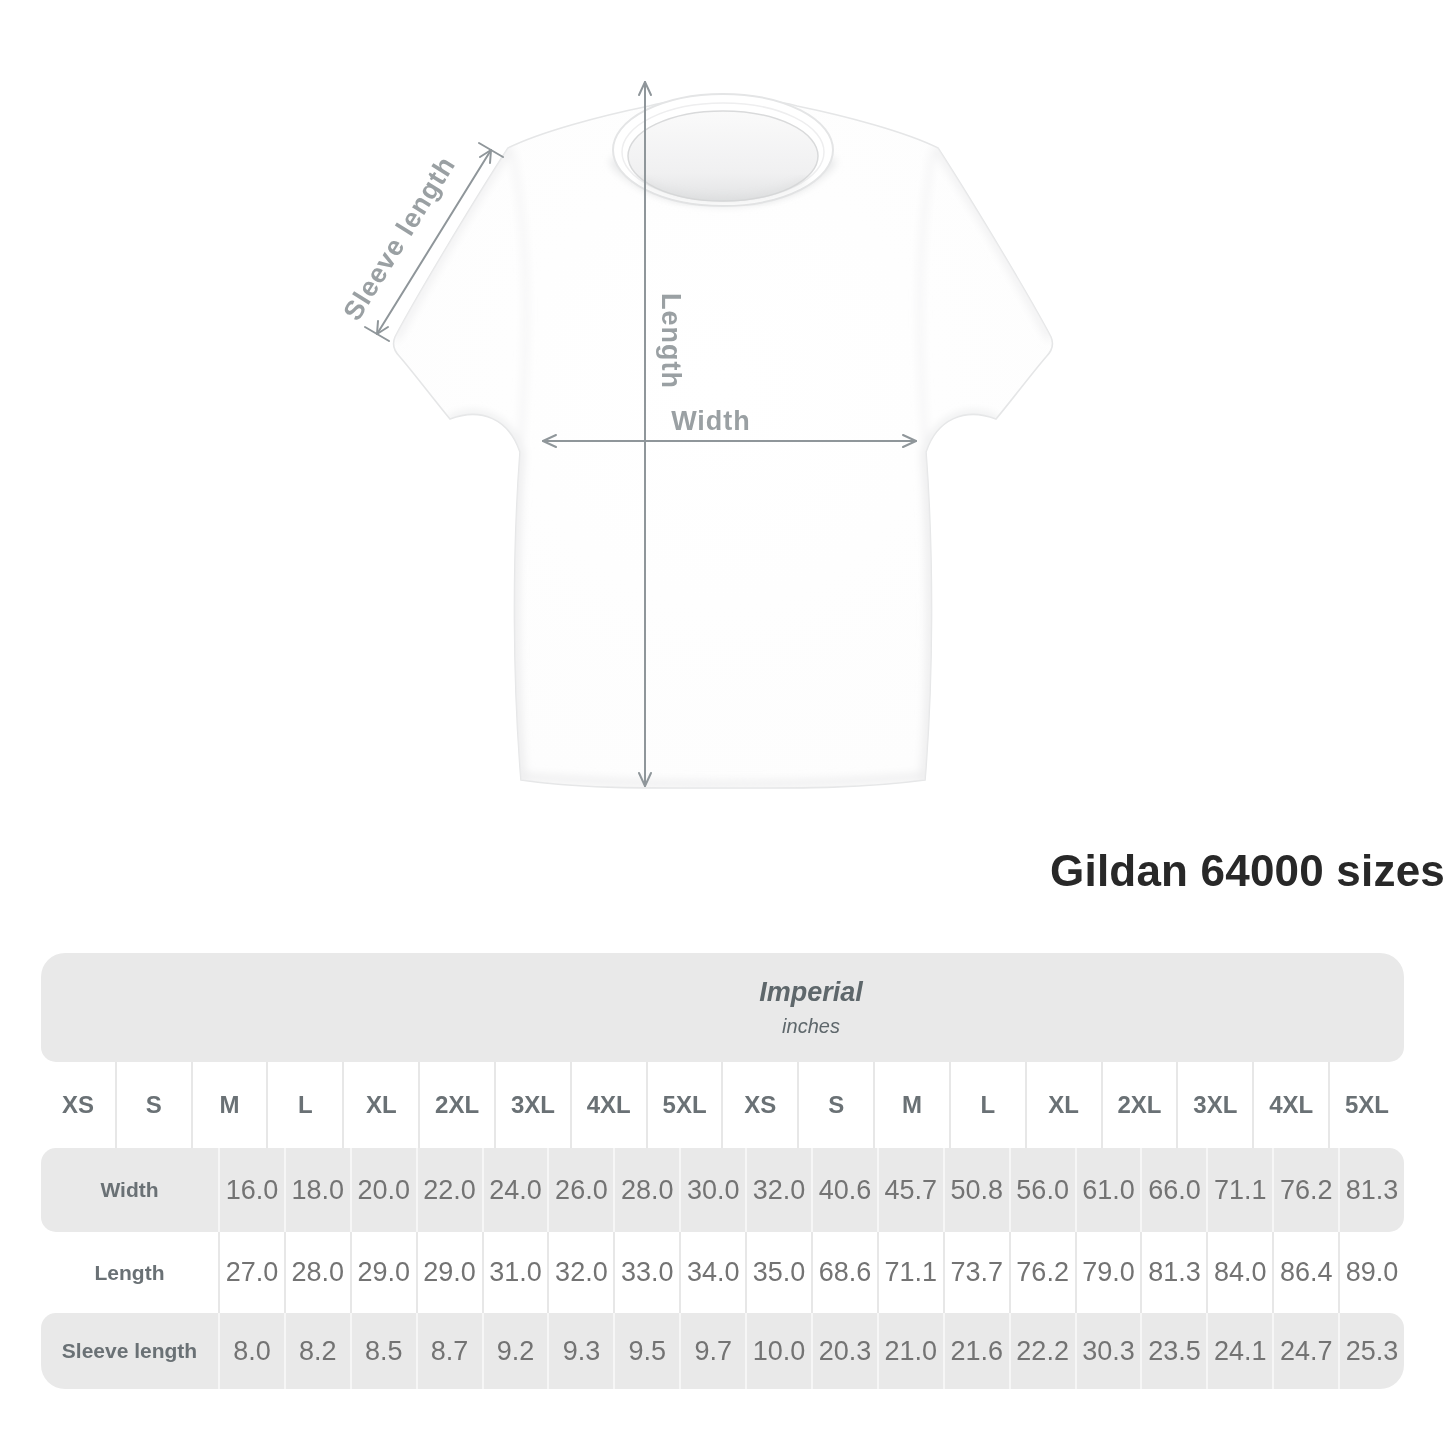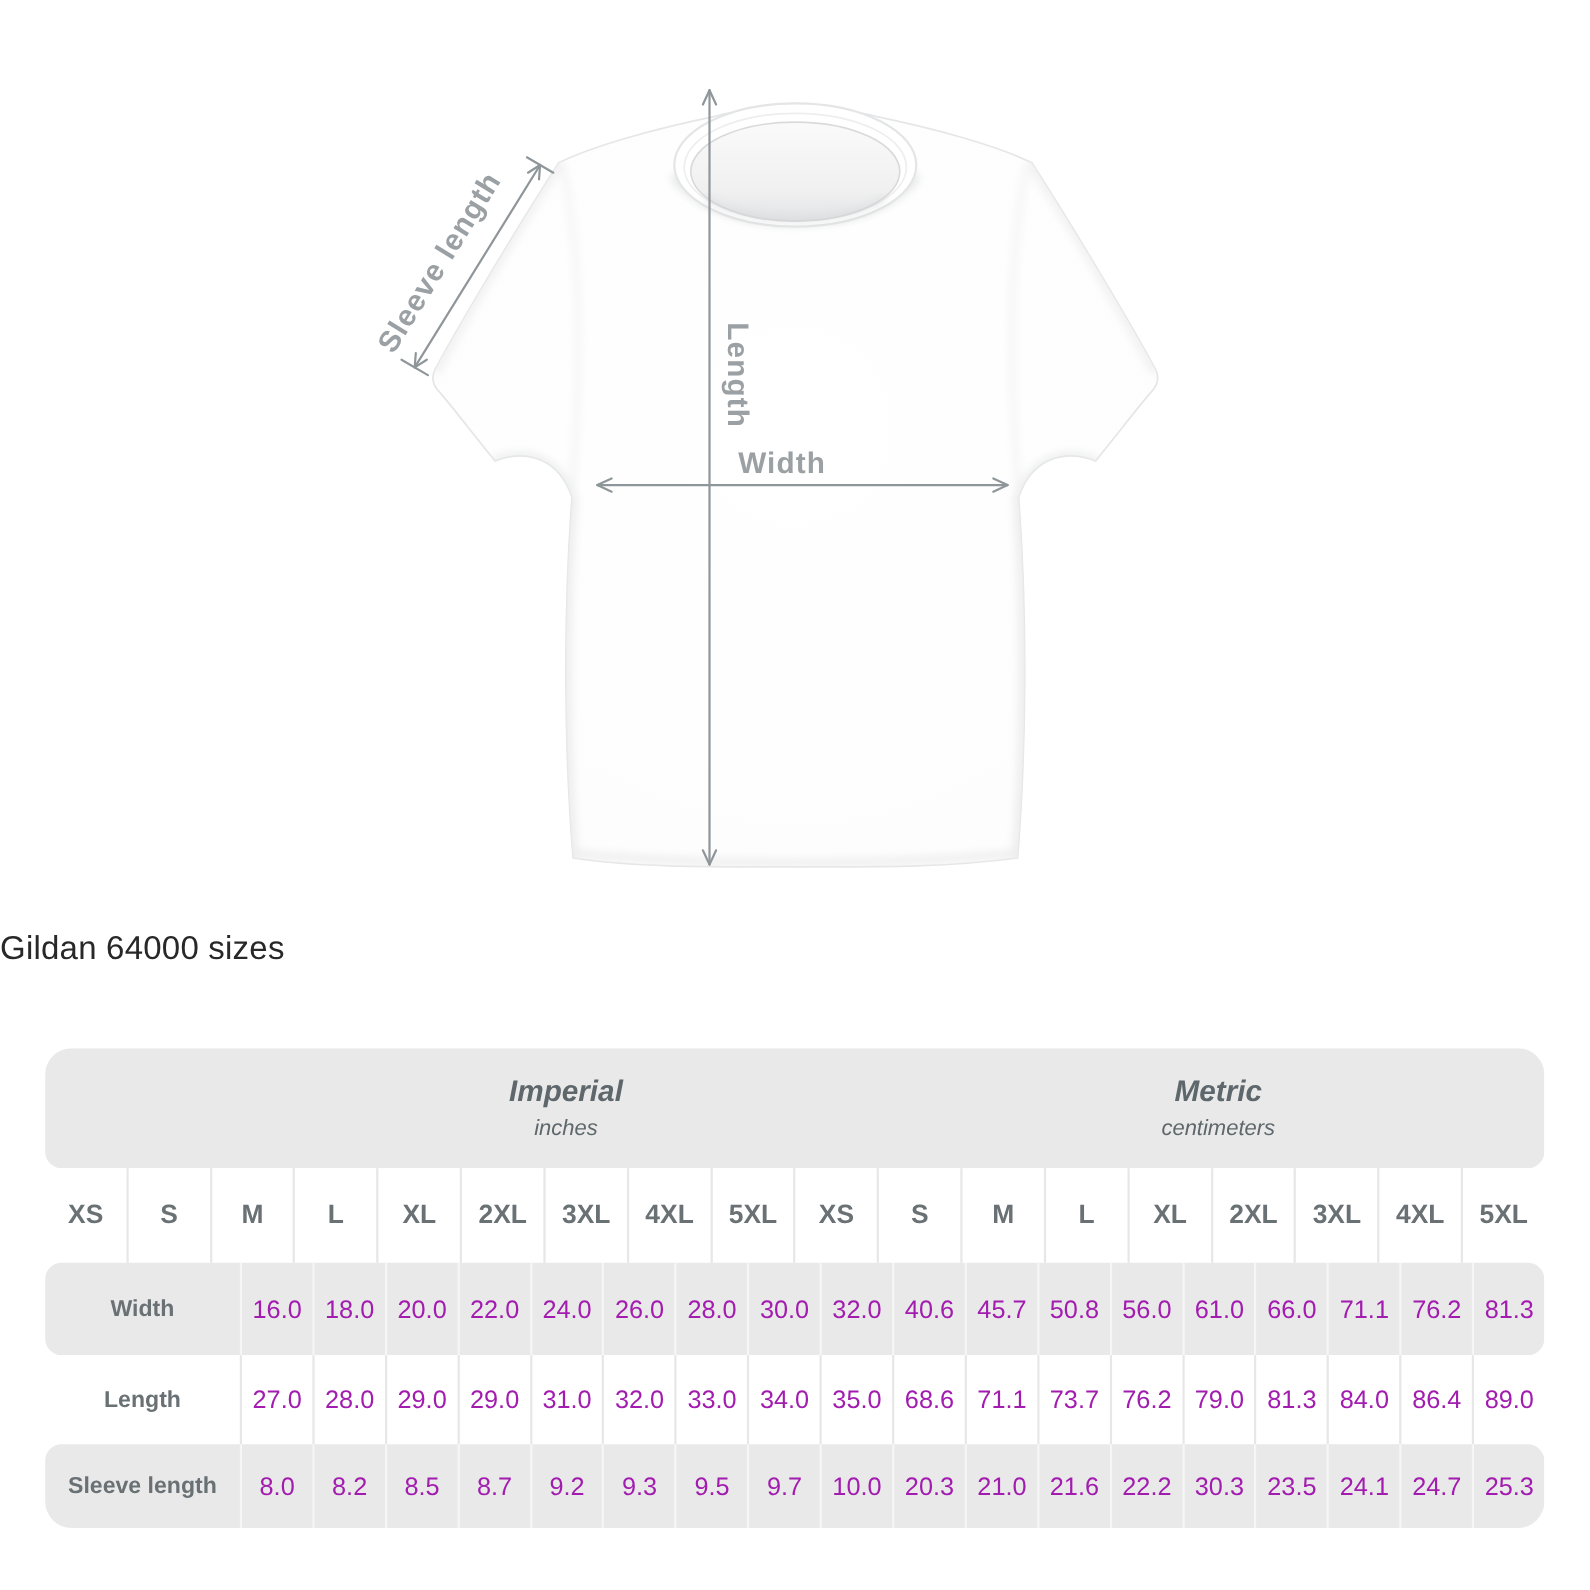--- a/index.html
+++ b/index.html
@@ -8,22 +8,22 @@
     font-family:"Liberation Sans","DejaVu Sans",sans-serif;
   }
   
   .diagram{position:absolute;left:0;top:0;width:1445px;height:835px;}
   .diagram svg text{
     font-family:"Liberation Sans","DejaVu Sans",sans-serif;
     font-weight:bold;font-size:27px;fill:#9aa0a3;letter-spacing:1px;
   }
   
   .title{
-    position:absolute;left:0;top:846px;width:100%;text-align:left;
-    font-size:30px;font-weight:normal;color:#282828;letter-spacing:.2px;
+    position:absolute;left:0;top:846px;width:100%;text-align:right;
+    font-size:44px;font-weight:bold;color:#282828;letter-spacing:.2px;
   }
   .note{
     position:absolute;left:0;top:894px;width:100%;text-align:center;
     font-size:21.5px;font-style:italic;color:#4a4a4a;
   }
   
   .size-table{
     position:absolute;left:41px;top:953px;width:1363px;
     border-radius:24px;overflow:hidden;background:#ffffff;
   }
@@ -32,21 +32,21 @@
   .band-spacer{flex:0 0 177px;}
   .band-group{flex:1;display:flex;flex-direction:column;align-items:center;justify-content:center;gap:7px;color:#5e676b;}
   .band-title{font-size:27px;font-weight:bold;font-style:italic;}
   .band-sub{font-size:20px;font-style:italic;}
   .h-size{height:86px}.h-width{height:84px}.h-length{height:81px}.h-sleeve{height:76px}
   .row-w{background:#ffffff}
   .row-g{background:#e9e9e9}
   .cell{flex:1;display:flex;align-items:center;justify-content:center;}
   .cell.lab{flex:0 0 177px;font-weight:bold;font-size:21px;color:#6a7175;}
   .sz{font-weight:bold;font-size:24px;color:#6a7175;}
-  .val{font-size:23px;color:#a21caf;}
+  .val{font-size:27px;color:#737373;}
   .row-w .cell + .cell{border-left:2px solid #e7e7e7;}
   .row-g .cell + .cell{border-left:2px solid #f6f6f6;}
   .row-w .strong-sep,.row-g .strong-sep{border-left-color:#d9d9d9;}
 </style>
 </head>
 <body>
 
 <div class="canvas">
 
   <div class="diagram">
@@ -123,24 +123,20 @@
   <div class="title">Gildan 64000 sizes</div>
 
   <div class="size-table">
 
     <div class="trow band">
       <div class="band-spacer"></div>
       <div class="band-group">
         <div class="band-title">Imperial</div>
         <div class="band-sub">inches</div>
       </div>
-      <div class="band-group">
-        <div class="band-title">Metric</div>
-        <div class="band-sub">centimeters</div>
-      </div>
     </div>
 
     <div class="trow row-w h-size">
       <div class="cell sz strong-sep">XS</div>
       <div class="cell sz">S</div>
       <div class="cell sz">M</div>
       <div class="cell sz">L</div>
       <div class="cell sz">XL</div>
       <div class="cell sz">2XL</div>
       <div class="cell sz">3XL</div>

